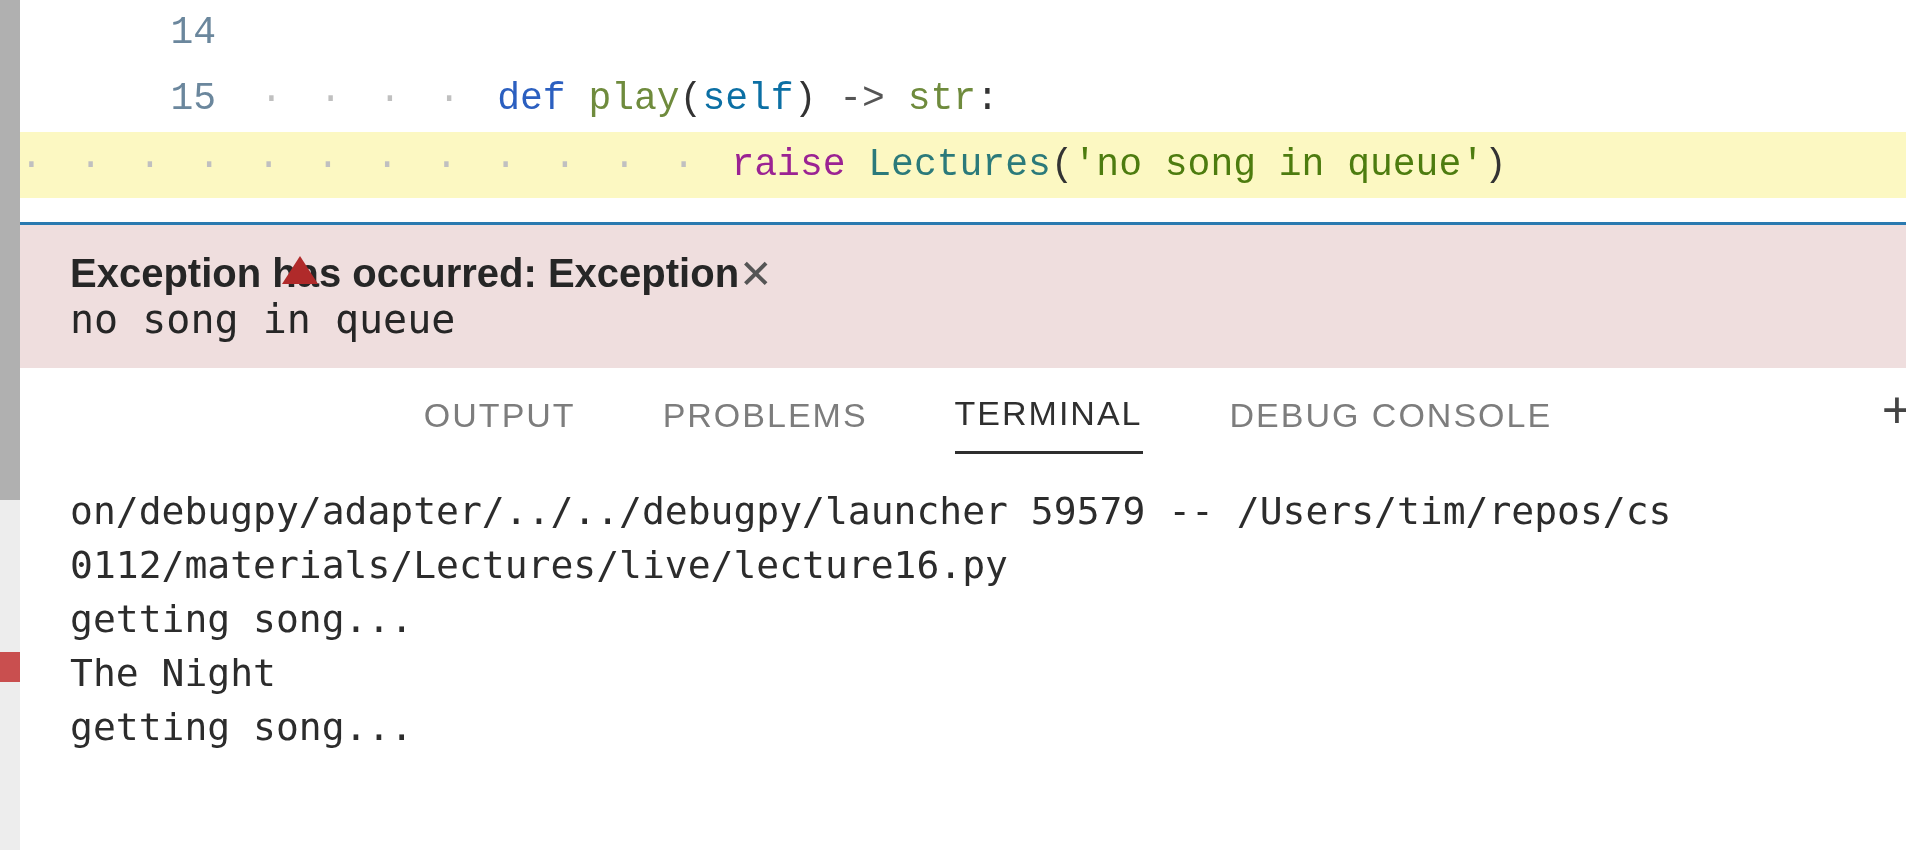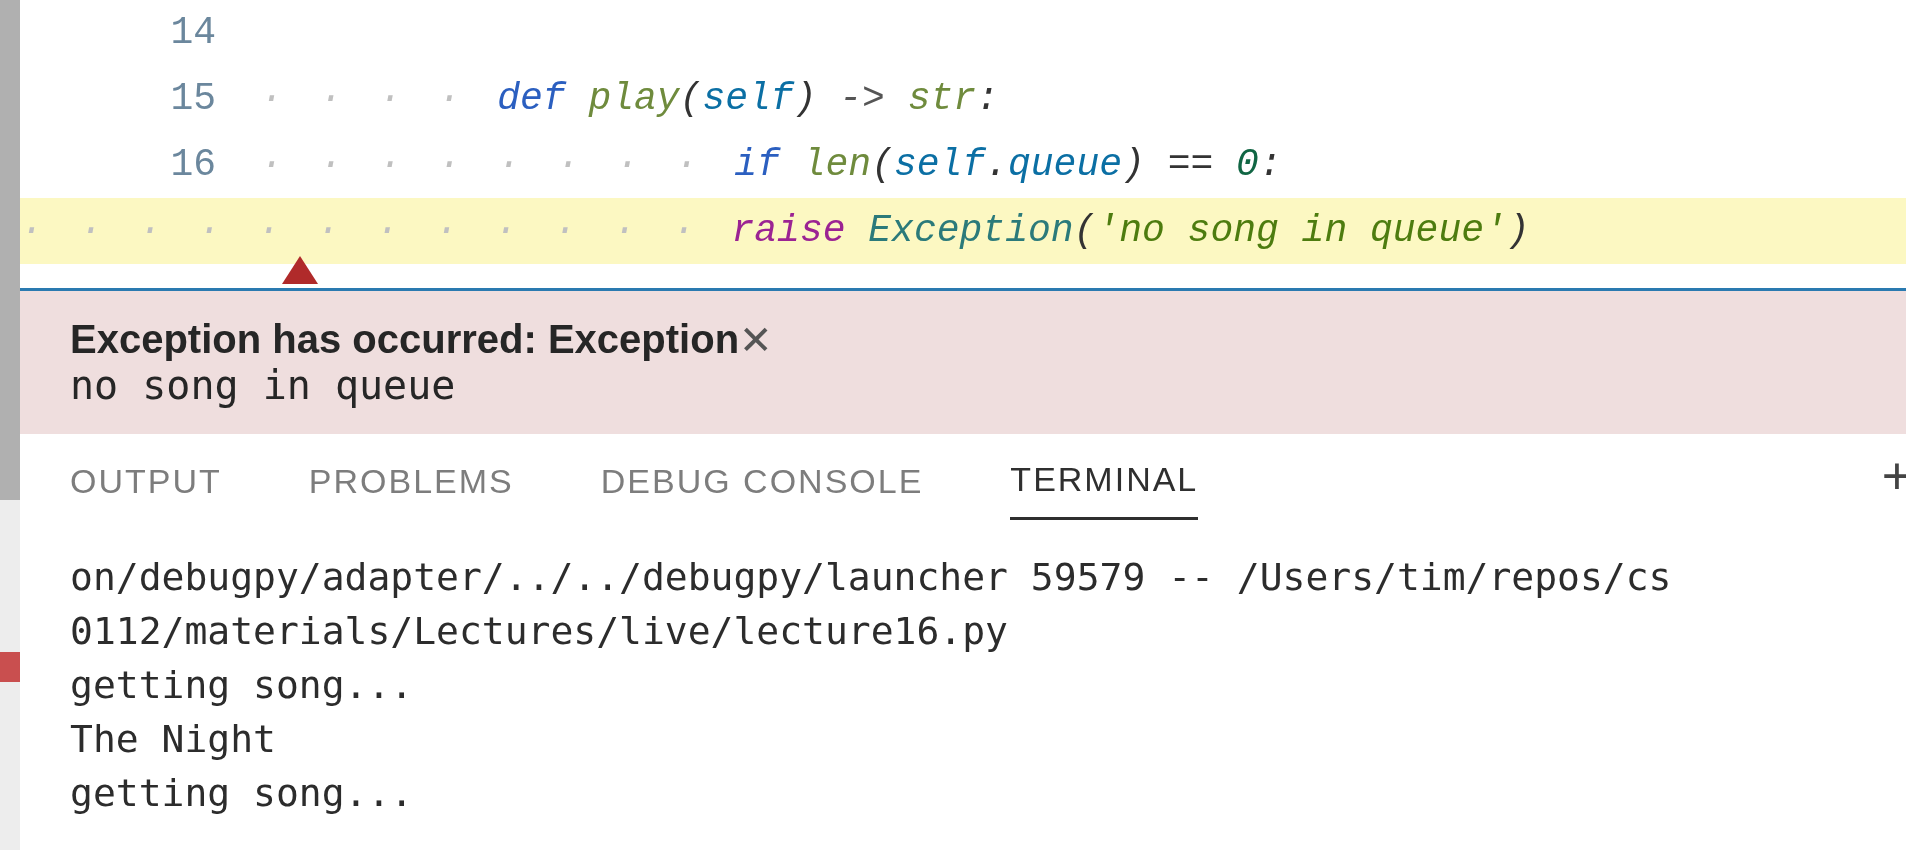--- a/index.html
+++ b/index.html
@@ -76,21 +76,20 @@
   .gutter .linenum {
     color: #6b879d;
     font-family: inherit;
   }
 
   .code-cell {
     flex: 1;
     position: relative;
     white-space: pre;
     padding-left: 0;
-    font-style: italic;
   }
   .code-cell .indent-dots {
     color: #c0c0c0;
     letter-spacing: 0.18em;
   }
 
   .hl-line {
     background: #fcf8c2;
   }
   .hl-line .gutter { background: transparent; }
@@ -154,20 +153,21 @@
   }
   .tabs {
     display: flex;
     align-items: center;
     gap: 87px;
     font-family: -apple-system, "Segoe UI", Helvetica, Arial, sans-serif;
     font-size: 34px;
     letter-spacing: 2px;
     color: #7d7d7d;
     position: relative;
+    justify-content: center;
   }
   .tab {
     padding: 8px 0 18px 0;
     cursor: pointer;
   }
   .tab.active {
     color: #2f2f2f;
     border-bottom: 3px solid #2f2f2f;
   }
   .tabs .plus {
@@ -214,48 +214,42 @@
         <div class="code-cell"></div>
       </div>
 
       <div class="code-row">
         <div class="gutter">
           <span class="linenum">15</span>
         </div>
         <div class="code-cell"><span class="indent-dots">· · · · </span><span class="kw">def</span> <span class="fn">play</span><span class="punc">(</span><span class="param">self</span><span class="punc">)</span> <span class="arrow">-&gt;</span> <span class="type">str</span><span class="punc">:</span></div>
       </div>
 
-      <div class="code-row">
-        <div class="gutter">
-          <span class="linenum">16</span>
-        </div>
-        <div class="code-cell"><span class="indent-dots">· · · · </span><span class="indent-dots">· · · · </span><span class="kw">if</span> <span class="fn">len</span><span class="punc">(</span><span class="param">self</span><span class="punc">.</span><span class="param">queue</span><span class="punc">)</span> <span class="op">==</span> <span class="num">0</span><span class="punc">:</span></div>
-      </div>
 
       <div class="code-row hl-line">
-        <div class="code-cell"><span class="indent-dots">· · · · </span><span class="indent-dots">· · · · </span><span class="indent-dots">· · · · </span><span class="raise">raise</span> <span class="ex">Exception</span><span class="punc">(</span><span class="str">'no song in queue'</span><span class="punc">)</span></div>
+        <div class="code-cell"><span class="indent-dots">· · · · </span><span class="indent-dots">· · · · </span><span class="indent-dots">· · · · </span><span class="raise">raise</span> <span class="ex">Lectures</span><span class="punc">(</span><span class="str">'no song in queue'</span><span class="punc">)</span></div>
       </div>
 
       <div class="red-tri"></div>
     </div>
 
     <div class="exception-panel">
       <div class="exception-title">
         <span>Exception has occurred: Exception</span>
         <span class="close">✕</span>
       </div>
       <div class="exception-msg">no song in queue</div>
     </div>
 
     <div class="bottom-panel">
       <div class="tabs">
         <div class="tab">OUTPUT</div>
         <div class="tab">PROBLEMS</div>
+        <div class="tab active">TERMINAL</div>
         <div class="tab">DEBUG CONSOLE</div>
-        <div class="tab active">TERMINAL</div>
         <div class="plus">+</div>
       </div>
 
       <div class="term"><span>on/debugpy/adapter/../../debugpy/launcher 59579 -- /Users/tim/repos/cs</span>
 <span>0112/materials/Lectures/live/lecture16.py</span>
 <span>getting song...</span>
 <span>The Night</span>
 <span>getting song...</span></div>
     </div>
 

